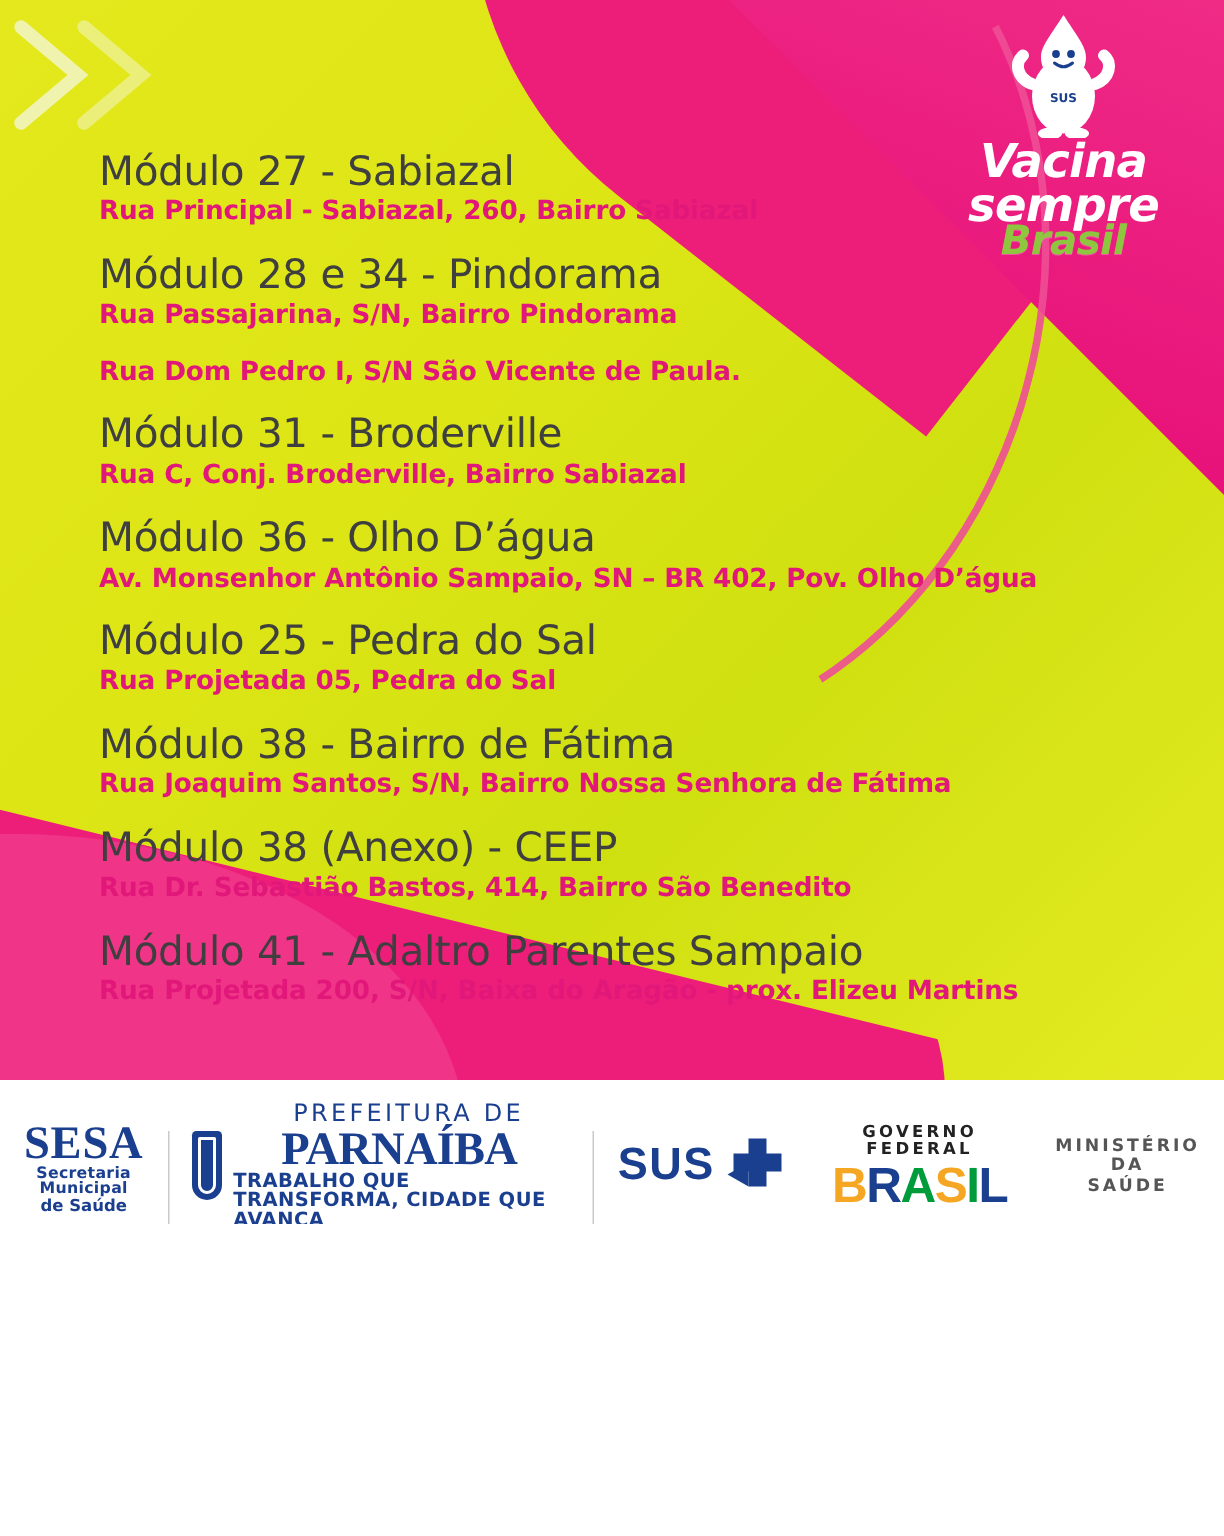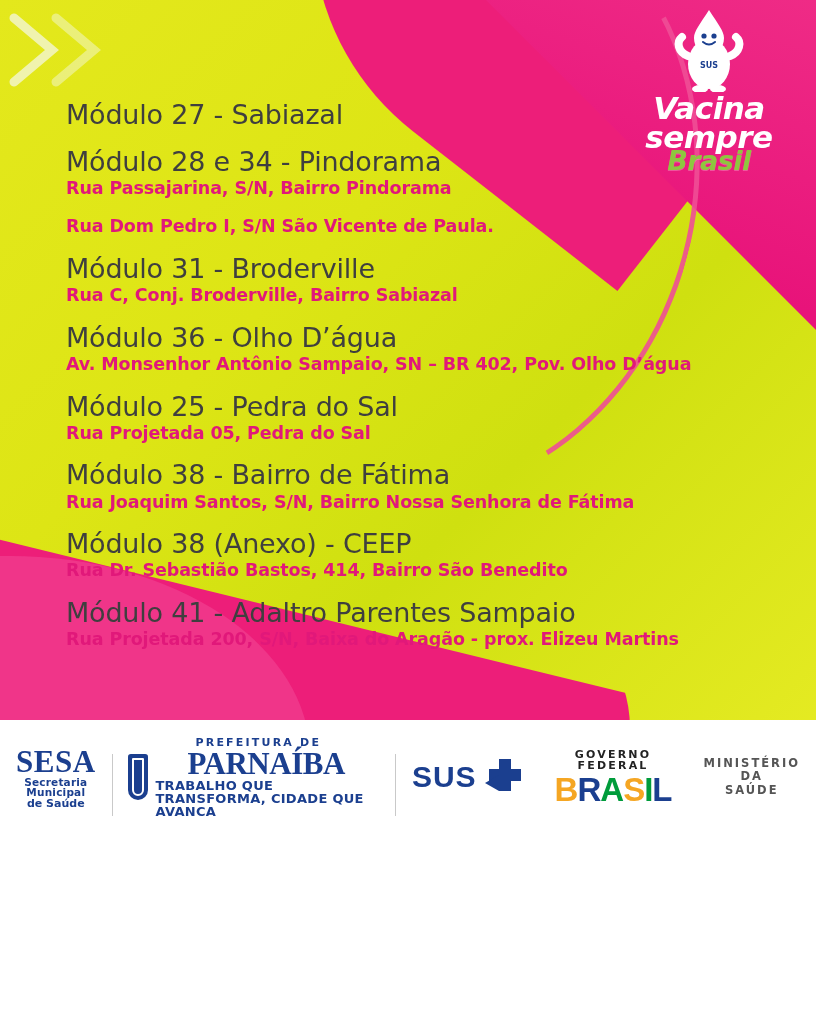--- a/index.html
+++ b/index.html
@@ -199,24 +199,24 @@
   }
   .pref-crest::after {
     content: "";
     position: absolute;
     inset: 4px;
     border: 2px solid #ffffff;
     border-radius: 2px 2px 11px 11px;
   }
   .pref-text { line-height: 1; }
   .pref-text .p1 {
-    font-size: 11px;
+    font-size: 16px;
     letter-spacing: 2.2px;
     color: #1b3f8f;
-    font-weight: bold;
+    font-weight: normal;
     padding-left: 40px;
   }
   .pref-text .p2 {
     font-family: "Liberation Serif", serif;
     font-size: 31px;
     font-weight: bold;
     color: #1b3f8f;
     letter-spacing: -0.5px;
     margin-left: 32px;
   }
@@ -314,20 +314,21 @@
       <span>Vacina</span><br>
       <span>sempre</span>
       <span class="brasil">Brasil</span>
     </div>
   </div>
 
   <div class="list">
 
     <div class="entry">
       <div class="entry-title">Módulo 27 - Sabiazal</div>
+      <div class="entry-addr">Rua Principal - Sabiazal, 260, Bairro Sabiazal</div>
     </div>
 
     <div class="entry">
       <div class="entry-title">Módulo 28 e 34 - Pindorama</div>
       <div class="entry-addr">Rua Passajarina, S/N, Bairro Pindorama</div>
     </div>
 
     <div class="entry">
       <div class="entry-addr">Rua Dom Pedro I, S/N São Vicente de Paula.</div>
     </div>

